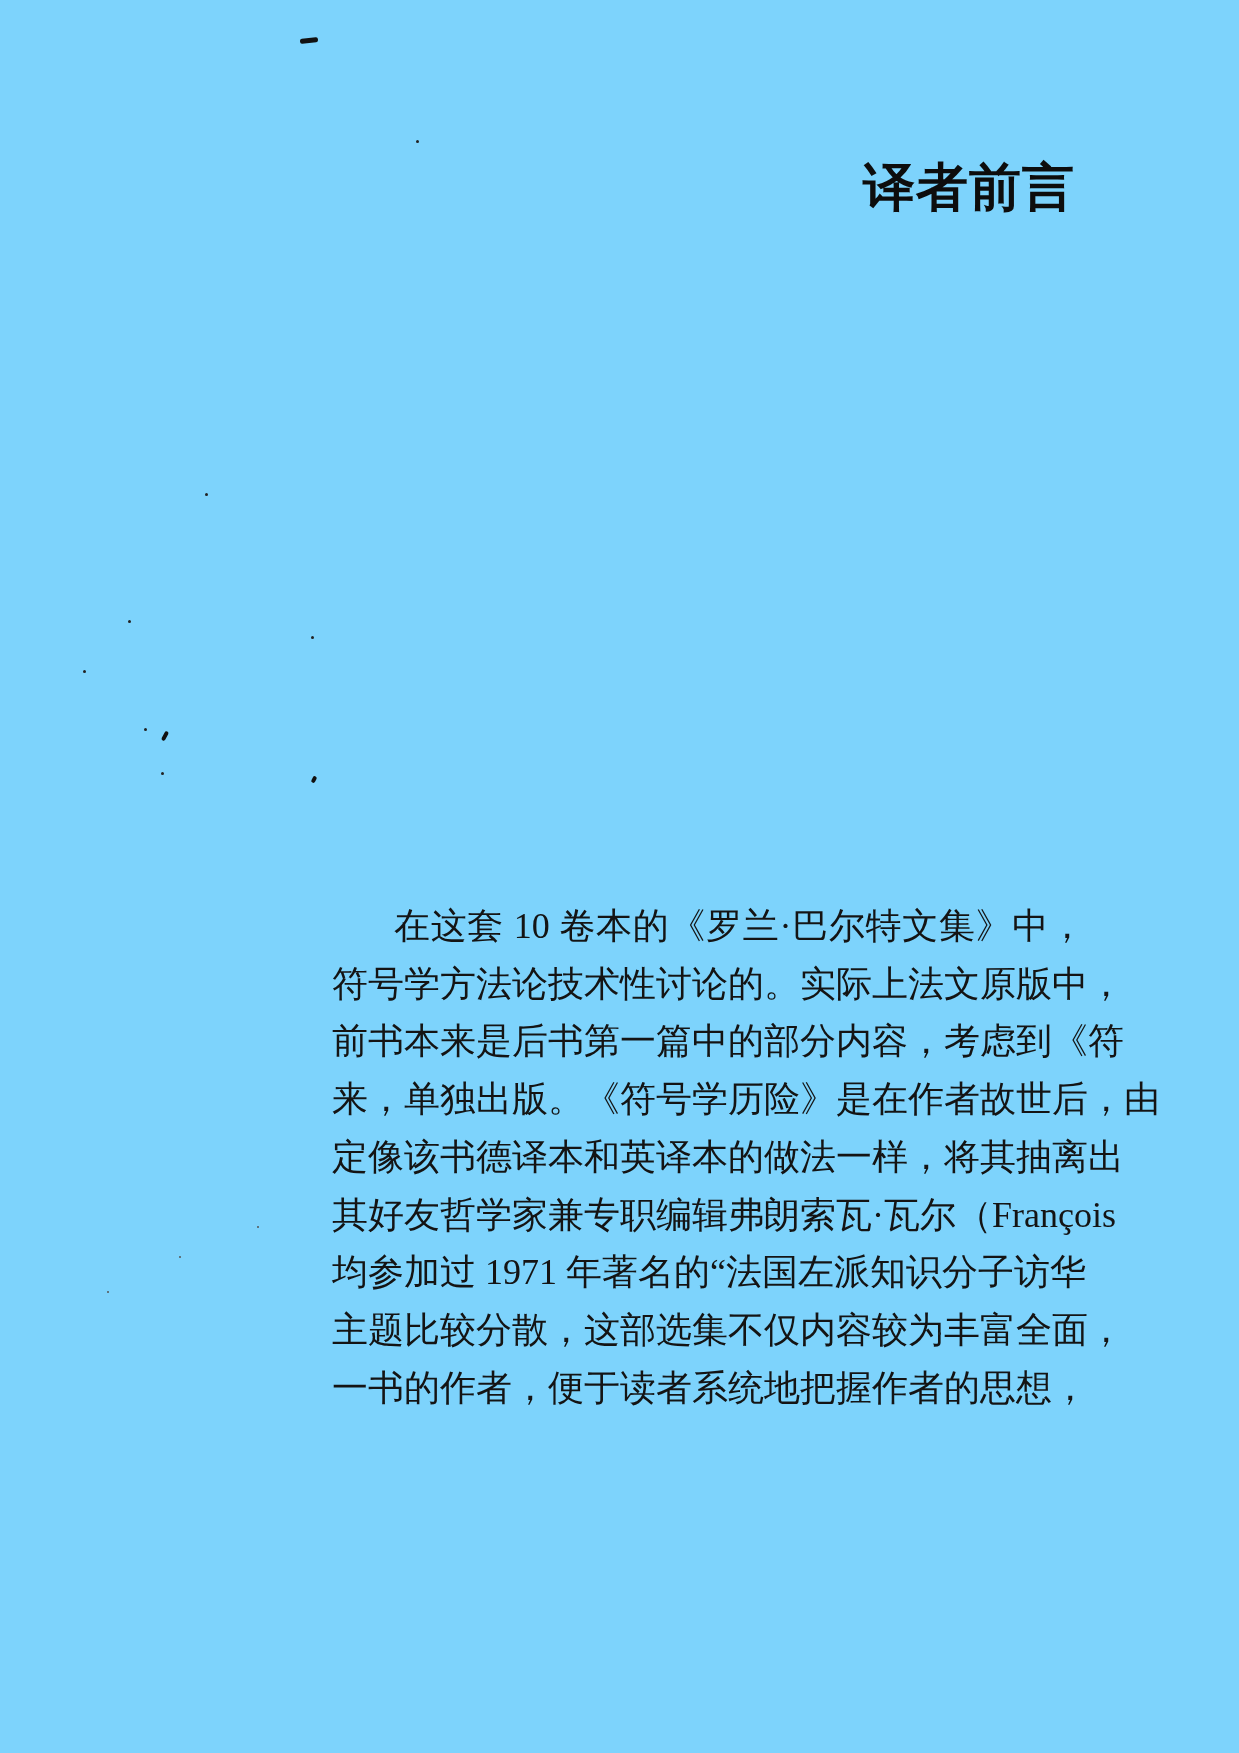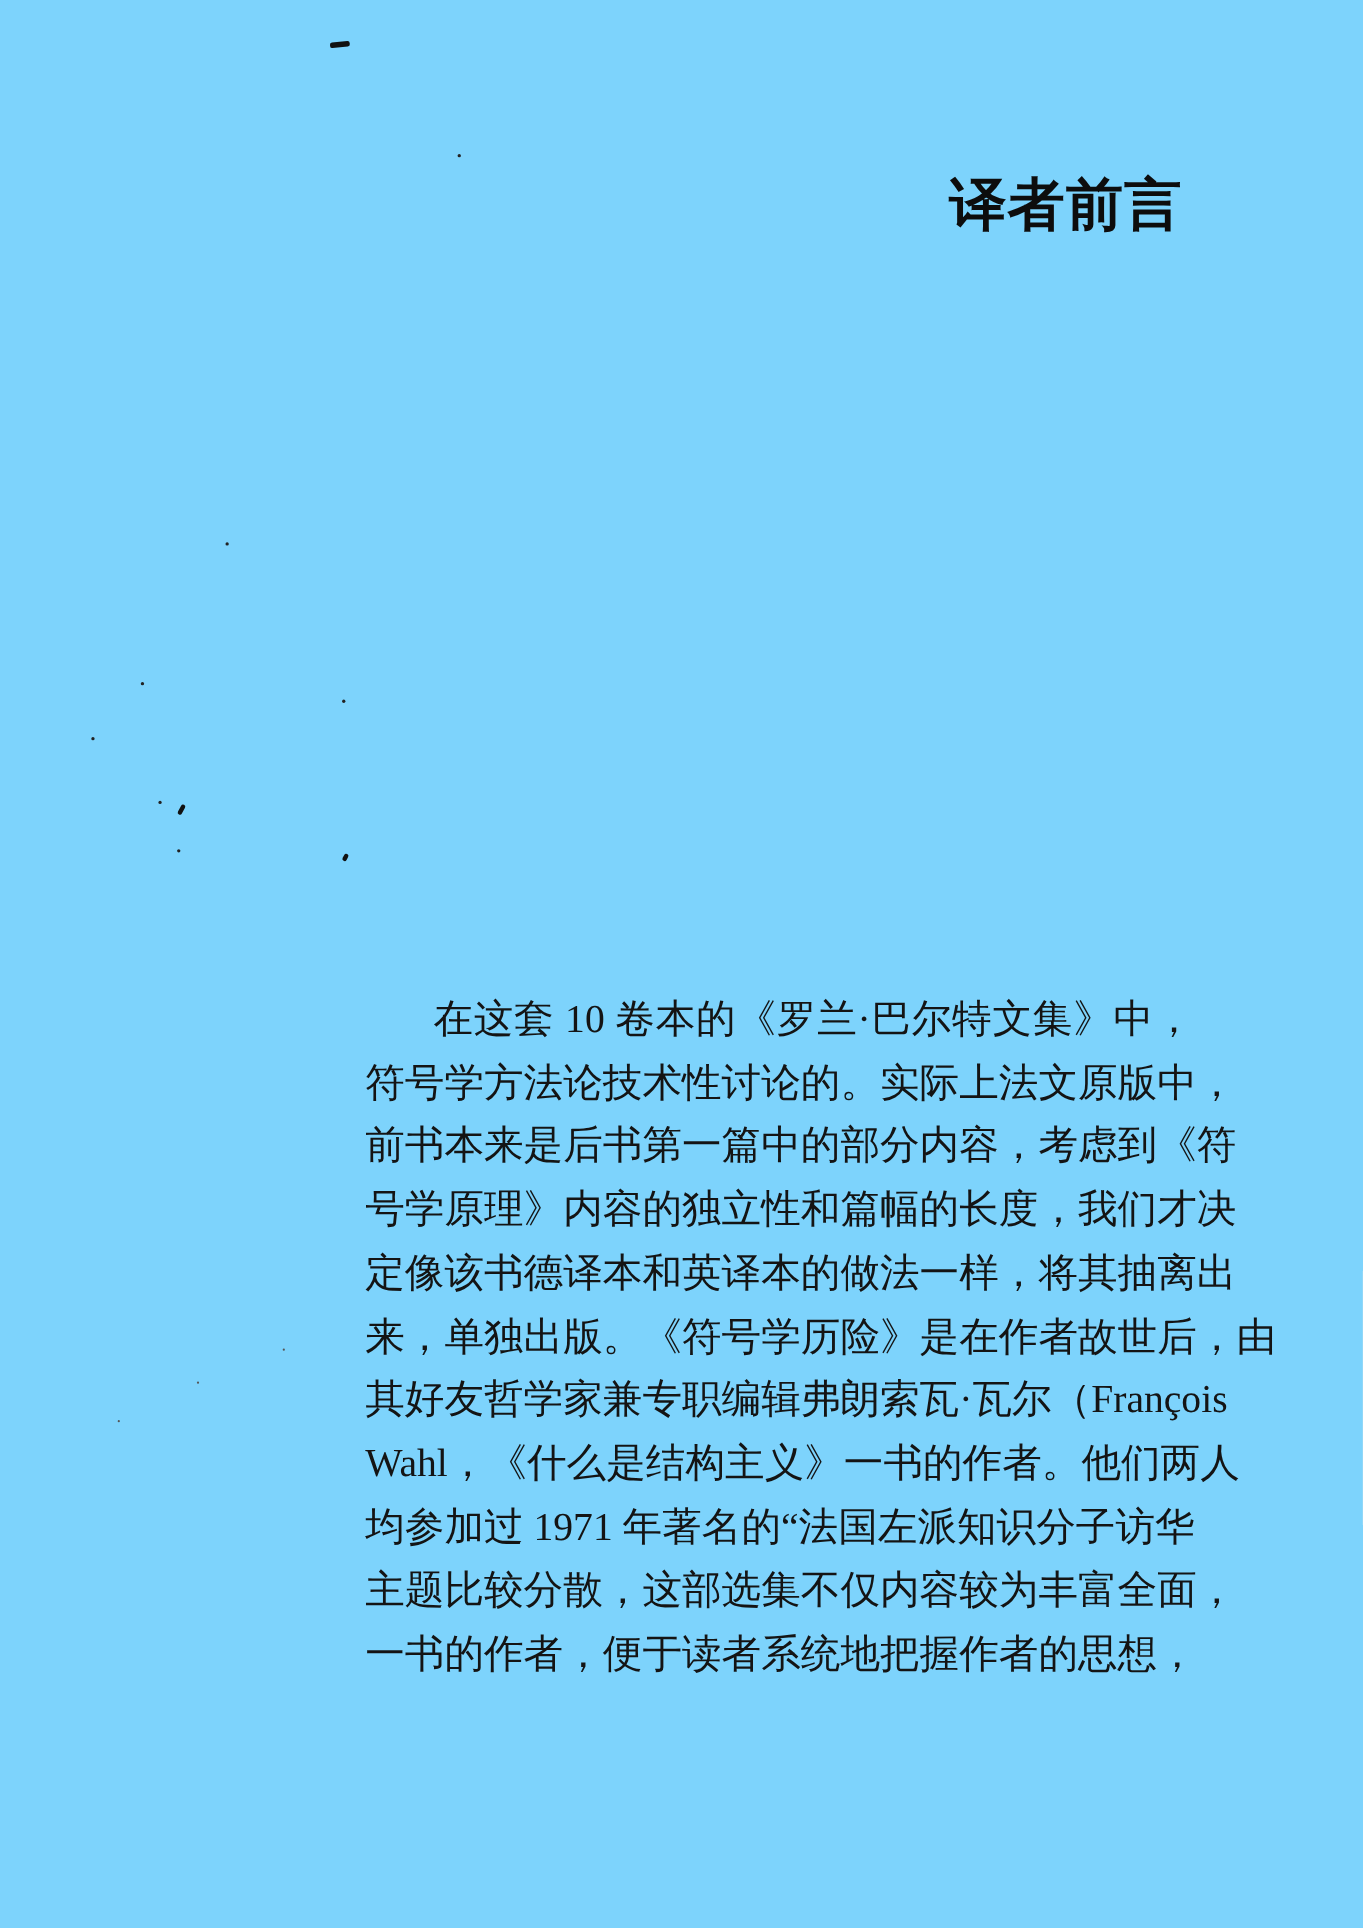--- a/index.html
+++ b/index.html
@@ -76,25 +76,23 @@
 <body>
 
 <div class="page">
 
   <div class="page-title">译者前言</div>
 
   <div class="body-block">
     <div class="body-line indent-first">在这套 10 卷本的《罗兰·巴尔特文集》中，</div>
     <div class="body-line">符号学方法论技术性讨论的。实际上法文原版中，</div>
     <div class="body-line">前书本来是后书第一篇中的部分内容，考虑到《符</div>
-    <div class="body-line">号学原理》内容的独立性和篇幅的长度，我们才决</div>
+    <div class="body-line">来，单独出版。《符号学历险》是在作者故世后，由</div>
     <div class="body-line">定像该书德译本和英译本的做法一样，将其抽离出</div>
-    <div class="body-line">来，单独出版。《符号学历险》是在作者故世后，由</div>
     <div class="body-line">其好友哲学家兼专职编辑弗朗索瓦·瓦尔（François</div>
-    <div class="body-line">Wahl，《什么是结构主义》一书的作者。他们两人</div>
     <div class="body-line">均参加过 1971 年著名的“法国左派知识分子访华</div>
     <div class="body-line">主题比较分散，这部选集不仅内容较为丰富全面，</div>
     <div class="body-line">一书的作者，便于读者系统地把握作者的思想，</div>
   </div>
 
   <div class="dash-mark" style="left:300px; top:38px; width:18px; height:5px;"></div>
   <div class="speck" style="left:416px; top:140px;"></div>
   <div class="speck" style="left:205px; top:493px;"></div>
   <div class="speck" style="left:128px; top:620px;"></div>
   <div class="speck" style="left:311px; top:636px;"></div>

